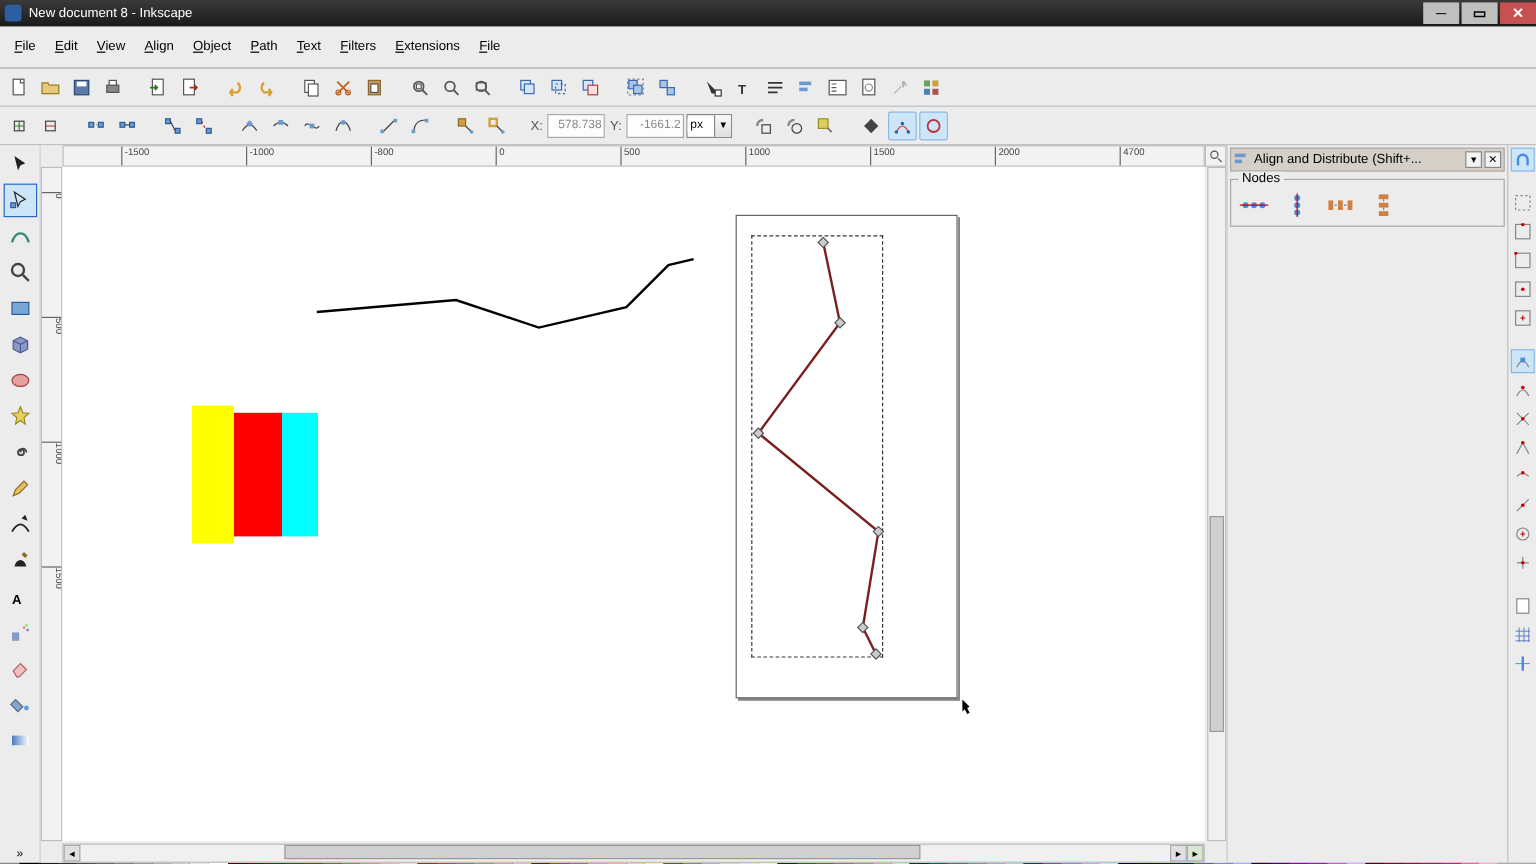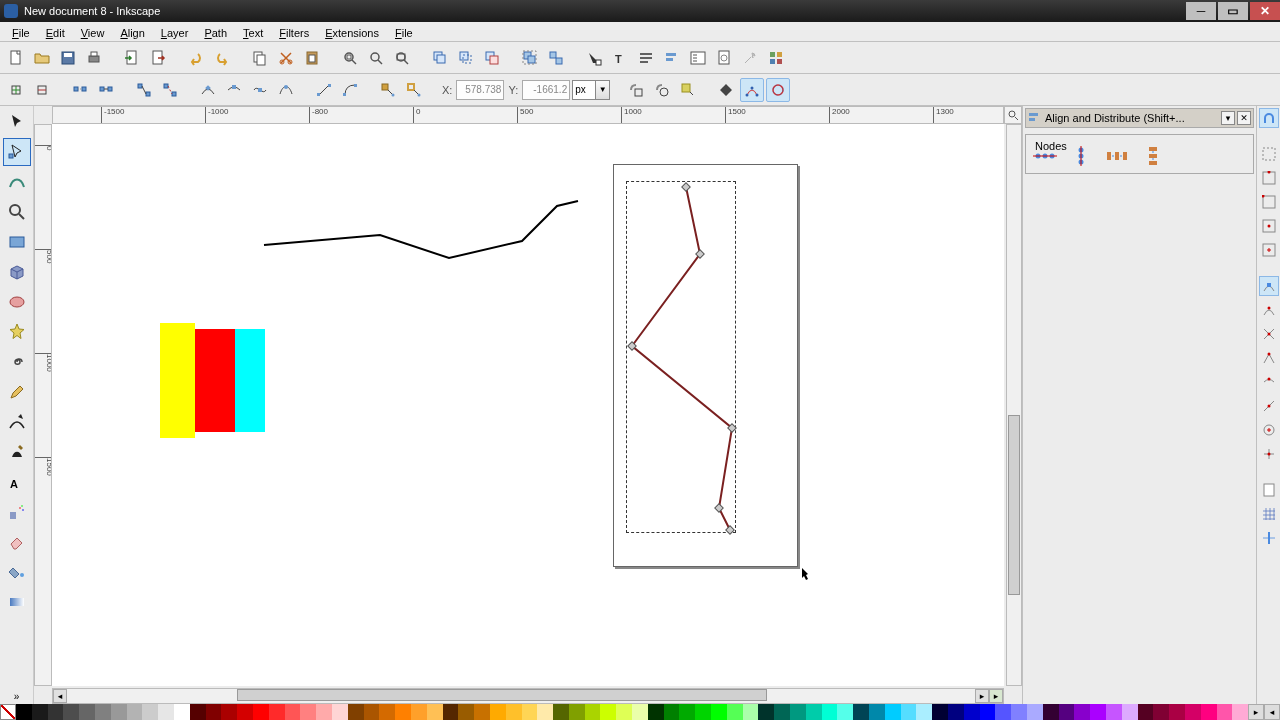--- a/index.html
+++ b/index.html
@@ -4,21 +4,21 @@
 <style>
 * { margin:0; padding:0; box-sizing:border-box; font-family: Tahoma, "Segoe UI", sans-serif; font-size:11px; }
 body { background:#000; width:1280px; height:720px; overflow:hidden; position:relative; }
 .titlebar { height:22px; background:linear-gradient(#3a3a3a,#1a1a1a); color:#fff; display:flex; align-items:center; padding-left:4px; }
 .titlebar .app-icon { width:14px; height:14px; background:#2b5fa3; border-radius:3px; margin-right:6px; }
 .titlebar .winbtns { margin-left:auto; display:flex; }
 .titlebar .winbtn { width:30px; height:18px; margin-left:2px; display:flex; align-items:center; justify-content:center; color:#000; font-weight:bold; font-size:12px; }
 .titlebar .minbtn { background:#bfbfbf; }
 .titlebar .maxbtn { background:#bfbfbf; }
 .titlebar .closebtn { background:#c75050; color:#fff; }
-.menubar { height:20px; background:#ececec; border-bottom:1px solid #c0c0c0; display:flex; align-items:flex-end; padding-left:4px; }
+.menubar { height:35px; background:#ececec; border-bottom:1px solid #c0c0c0; display:flex; align-items:center; padding-left:4px; }
 .menubar span { padding:2px 8px; }
 .menubar span:first-letter { text-decoration:underline; }
 .toolbar1 { height:32px; background:#ececec; border-bottom:1px solid #c0c0c0; display:flex; align-items:center; padding-left:4px; gap:2px; }
 .tbtn { width:24px; height:24px; border:1px solid transparent; display:flex; align-items:center; justify-content:center; border-radius:2px; }
 .tbtn svg { width:16px; height:16px; }
 .tsep { width:6px; height:24px; margin:0 2px; }
 .toolbar2 { height:32px; background:#ececec; border-bottom:1px solid #c0c0c0; display:flex; align-items:center; padding-left:4px; gap:2px; }
 .tbtn.active { background:#cde6f7; border:1px solid #8cb8e6; }
 .coord-label { font-size:11px; color:#555; margin:0 2px; }
 .coord-input { width:48px; height:20px; border:1px solid #aaa; background:#fdfdfd; color:#888; font-size:10px; text-align:right; padding-right:2px; }
@@ -41,21 +41,21 @@
 .scroll-h .track { flex:1; height:14px; position:relative; }
 .scroll-h .thumb { position:absolute; left:170px; width:530px; height:12px; background:#d0d0d0; border:1px solid #999; top:0; }
 .scroll-v { position:absolute; right:0; top:18px; bottom:18px; width:16px; background:#f0f0f0; border:1px solid #bbb; }
 .scroll-v .thumb { position:absolute; top:290px; height:180px; width:12px; left:1px; background:#d0d0d0; border:1px solid #999; }
 .rightpanel { width:234px; background:#ececec; border-left:1px solid #c0c0c0; padding:2px; }
 .rightpanel .panhdr { height:20px; background:#d4d0c8; display:flex; align-items:center; border:1px solid #aaa; padding-left:2px; gap:3px;}
 .rightpanel .panhdr .ico { width:14px; height:14px; }
 .rightpanel .panhdr .closers { margin-left:auto; display:flex; gap:2px; padding-right:2px;}
 .rightpanel .panhdr .closers div { width:14px; height:14px; border:1px solid #888; background:#f3f3f3; display:flex; align-items:center; justify-content:center; font-size:9px;}
 .rightpanel .nodesbox { border:1px solid #aaa; margin-top:6px; padding:10px 6px 6px 6px; position:relative; background:#ececec;}
-.rightpanel .nodesbox .lgnd { position:absolute; top:-7px; left:6px; background:#ececec; padding:0 3px; font-size:11px;margin-top:12px;}
+.rightpanel .nodesbox .lgnd { position:absolute; top:-7px; left:6px; background:#ececec; padding:0 3px; font-size:11px;}
 .rightpanel .nodesbox .row { display:flex; gap:10px; }
 .rightpanel .nodesbox .nd { width:26px; height:22px; display:flex; align-items:center; justify-content:center; }
 .snapbar { width:24px; background:#ececec; border-left:1px solid #c0c0c0; display:flex; flex-direction:column; align-items:center; padding-top:2px; gap:4px;}
 .snapbar .sb { width:20px; height:20px; border:1px solid transparent; display:flex; align-items:center; justify-content:center;}
 .snapbar .sb.on { background:#cde6f7; border:1px solid #8cb8e6; }
 .palette-row { height:16px; display:flex; }
 .palette-row .nocolor { width:16px; height:16px; background:#fff; border:1px solid #888; position:relative;}
 .palette-row .nocolor:after { content:''; position:absolute; inset:0; background:linear-gradient(45deg,transparent 45%,#c00 45%,#c00 55%,transparent 55%);}
 .palette-row .pal { flex:1; display:flex; }
 .palette-row .sw { flex:1; height:16px; }
@@ -73,21 +73,21 @@
     <div class="winbtn maxbtn">▭</div>
     <div class="winbtn closebtn">✕</div>
   </div>
 </div>
 
 <div class="menubar">
   <span>File</span>
   <span>Edit</span>
   <span>View</span>
   <span>Align</span>
-  <span>Layer</span>
+  <span>Object</span>
   <span>Path</span>
   <span>Text</span>
   <span>Filters</span>
   <span>Extensions</span>
   <span>File</span>
 </div>
 
 <div class="toolbar1">
   <div class="tbtn">
       <svg viewBox="0 0 16 16">
@@ -525,21 +525,21 @@
       </div>
     <div class="ruler-h">
       <div class="tick" style="left:48px">-1500</div>
       <div class把="tick" class="tick" style="left:152px">-1000</div>
       <div class="tick" style="left:256px">-800</div>
       <div class="tick" style="left:360px">0</div>
       <div class="tick" style="left:464px">500</div>
       <div class="tick" style="left:568px">1000</div>
       <div class="tick" style="left:672px">1500</div>
       <div class="tick" style="left:776px">2000</div>
-      <div class="tick" style="left:880px">1300</div>
+      <div class="tick" style="left:880px">4700</div>
     </div>
     <div class="ruler-v">
       <div class="tick" style="top:20px">0</div>
       <div class="tick" style="top:124px">500</div>
       <div class="tick" style="top:228px">1000</div>
       <div class="tick" style="top:332px">1500</div>
     </div>
     <div class="canvas">
 
       <div style="position:absolute;left:561px;top:40px;width:185px;height:403px;border:1px solid #666;box-shadow:2px 2px 0 #888;"></div>

